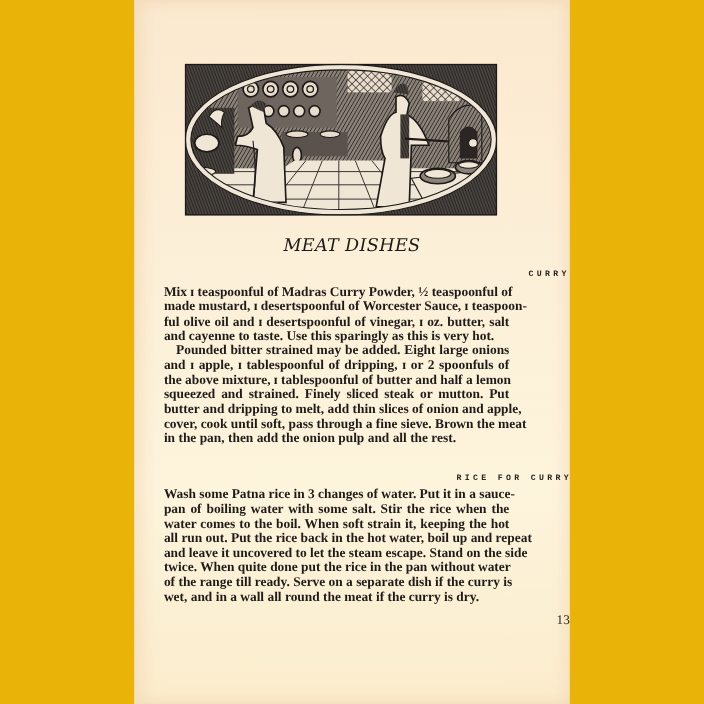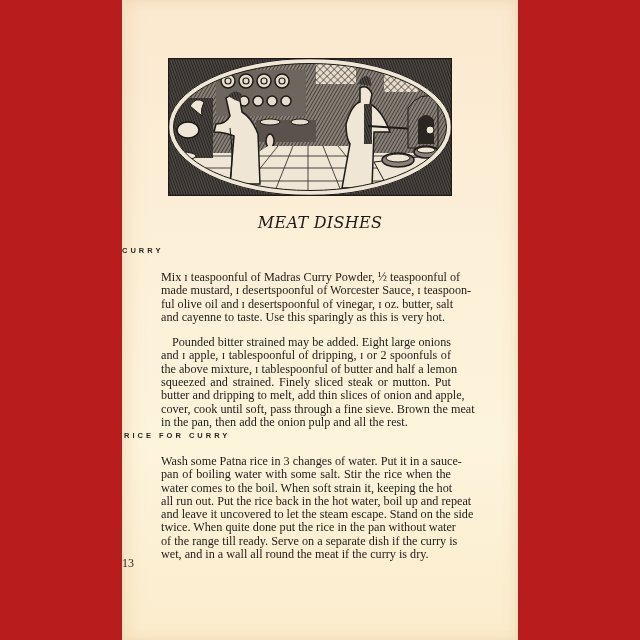--- a/index.html
+++ b/index.html
@@ -7,21 +7,21 @@
       padding: 0;
       width: 640px;
       height: 640px;
       background: #ffffff;
       overflow: hidden;
     }
     .stage {
       position: relative;
       width: 640px;
       height: 640px;
-      background: #b91c1c;
+      background: #eab308;
     }
     .page {
       position: absolute;
       left: 122px;
       top: 0;
       width: 396px;
       height: 640px;
       background: linear-gradient(180deg, #fbe9cf 0%, #fcefd7 35%, #fdf4dc 70%, #fbeccc 100%);
       box-shadow: inset 8px 0 14px rgba(236, 200, 160, 0.35), inset -6px 0 10px rgba(236, 200, 160, 0.25);
     }
@@ -43,61 +43,61 @@
       font-family: "DejaVu Serif", "Liberation Serif", serif;
       font-style: italic;
       font-size: 16px;
       letter-spacing: 0.3px;
       color: #1d1a17;
     }
     .section-title {
       position: absolute;
       left: 0;
       width: 396px;
-      text-align: left;
-      font-family: Liberation Sans, sans-serif;
+      text-align: right;
+      font-family: Liberation Mono, monospace;
       font-size: 7.5px;
       font-weight: bold;
       letter-spacing: 3px;
       color: #2a2522;
     }
     .section-title.curry { top: 246px; }
     .section-title.rice { top: 431px; left: 2px; }
 
     .body-text {
       position: absolute;
       left: 27px;
       width: 314px;
       font-family: "Liberation Serif", serif;
       font-size: 12.2px;
       line-height: 13.3px;
       color: #1f1b18;
       text-align: justify;
     }
-    .body-text p { margin: 12px; }
+    .body-text p { margin: 0; font-weight: bold; }
     .body-text .line {
       display: block;
       text-align: justify;
       text-align-last: justify;
       white-space: nowrap;
     }
     .body-text .line.last {
       text-align-last: left;
     }
     .body-text .indent { padding-left: 11px; }
 
     .curry-text { top: 259px; }
     .rice-text { top: 443px; }
 
     .page-number {
       position: absolute;
       left: 0;
       width: 396px;
       top: 556px;
-      text-align: left;
+      text-align: right;
       font-family: "Liberation Serif", serif;
       font-size: 12px;
       color: #2a2522;
     }
   </style>
 </head>
 <body>
 
 <div class="stage">
   <div class="page">

